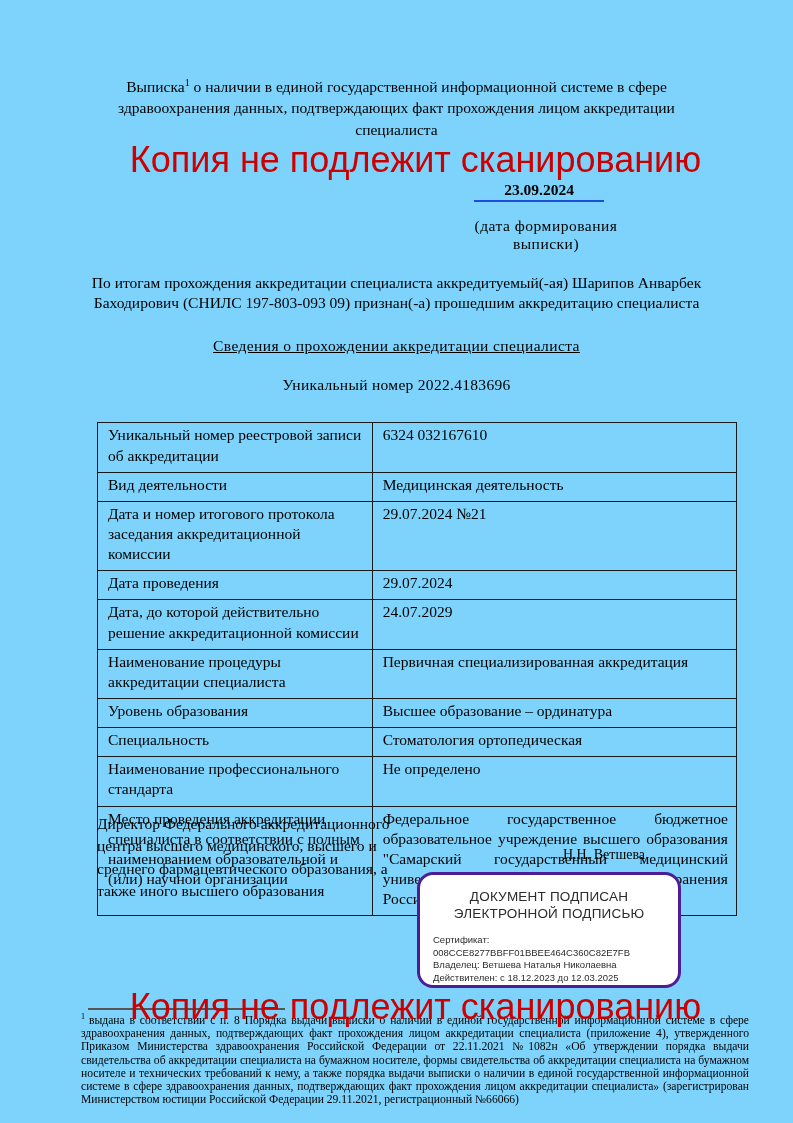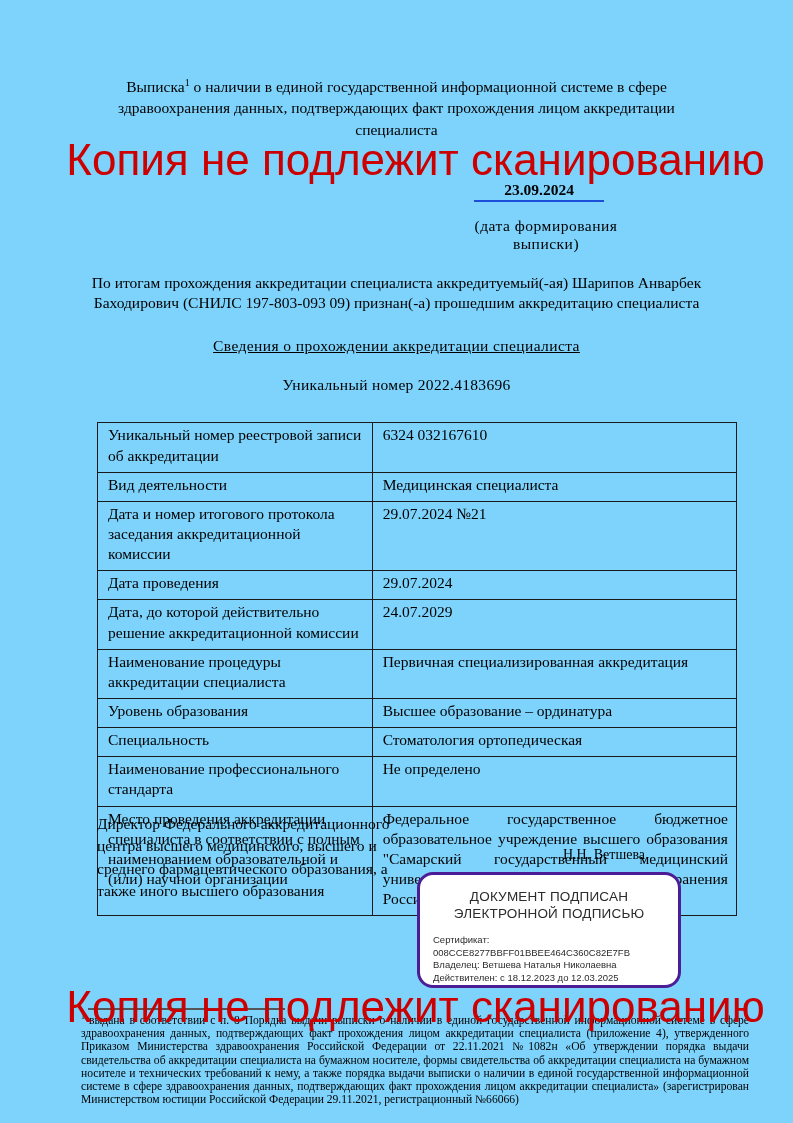--- a/index.html
+++ b/index.html
@@ -16,21 +16,21 @@
     margin:76px auto 0 auto;
     width:640px;
     text-align:center;
     font-size:15.5px;
     line-height:1.38;
   }
   .doc-header sup{font-size:10px;line-height:0;}
   
   .watermark{
     font-family:"Liberation Sans", sans-serif;
-    font-size:44px;
+    font-size:36px;
     line-height:37px;
     color:#cc0000;
     text-align:center;
     white-space:nowrap;
     padding-left:38px; 
   }
   .watermark-top{margin-top:1px;}
   .watermark-bottom{
     position:absolute;
     left:0;right:0;
@@ -171,21 +171,21 @@
   <div class="unique-number">Уникальный номер 2022.4183696</div>
 
   <table class="acc-table">
     <tbody>
       <tr>
         <td class="col-label">Уникальный номер реестровой записи об аккредитации</td>
         <td class="col-value">6324 032167610</td>
       </tr>
       <tr>
         <td class="col-label">Вид деятельности</td>
-        <td class="col-value">Медицинская специалиста</td>
+        <td class="col-value">Медицинская деятельность</td>
       </tr>
       <tr>
         <td class="col-label">Дата и номер итогового протокола заседания аккредитационной комиссии</td>
         <td class="col-value">29.07.2024 №21</td>
       </tr>
       <tr>
         <td class="col-label">Дата проведения</td>
         <td class="col-value">29.07.2024</td>
       </tr>
       <tr>

